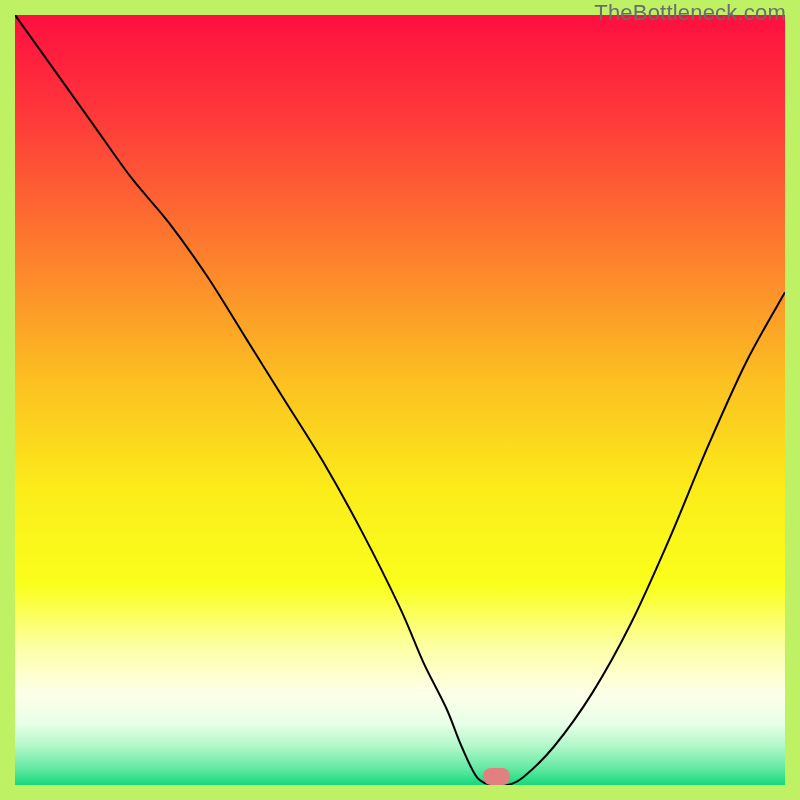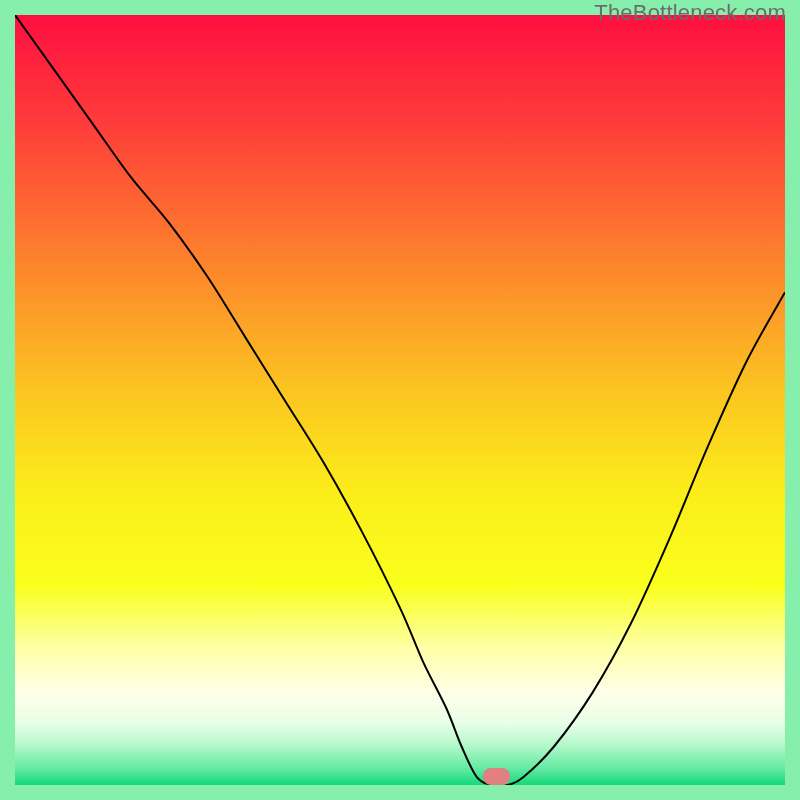--- a/index.html
+++ b/index.html
@@ -8,21 +8,21 @@
     width: 800px;
     height: 800px;
     overflow: hidden;
     background: #000;
     font-family: Arial, Helvetica, sans-serif;
   }
   .frame {
     position: relative;
     width: 800px;
     height: 800px;
-    background: #86efac;
+    background: #bef264;
   }
   .plot-area {
     position: absolute;
     left: 15px;
     top: 15px;
     width: 770px;
     height: 770px;
     overflow: hidden;
   }
   .gradient {

